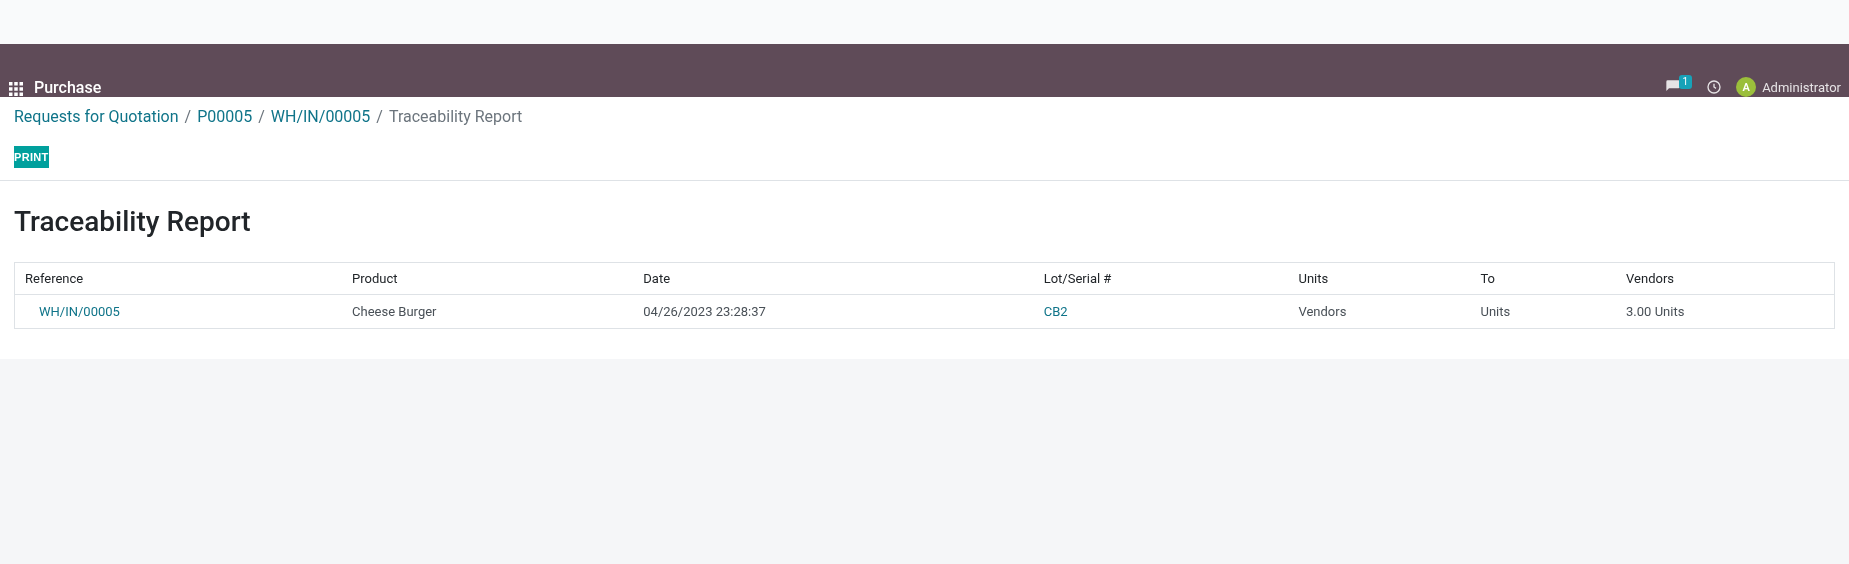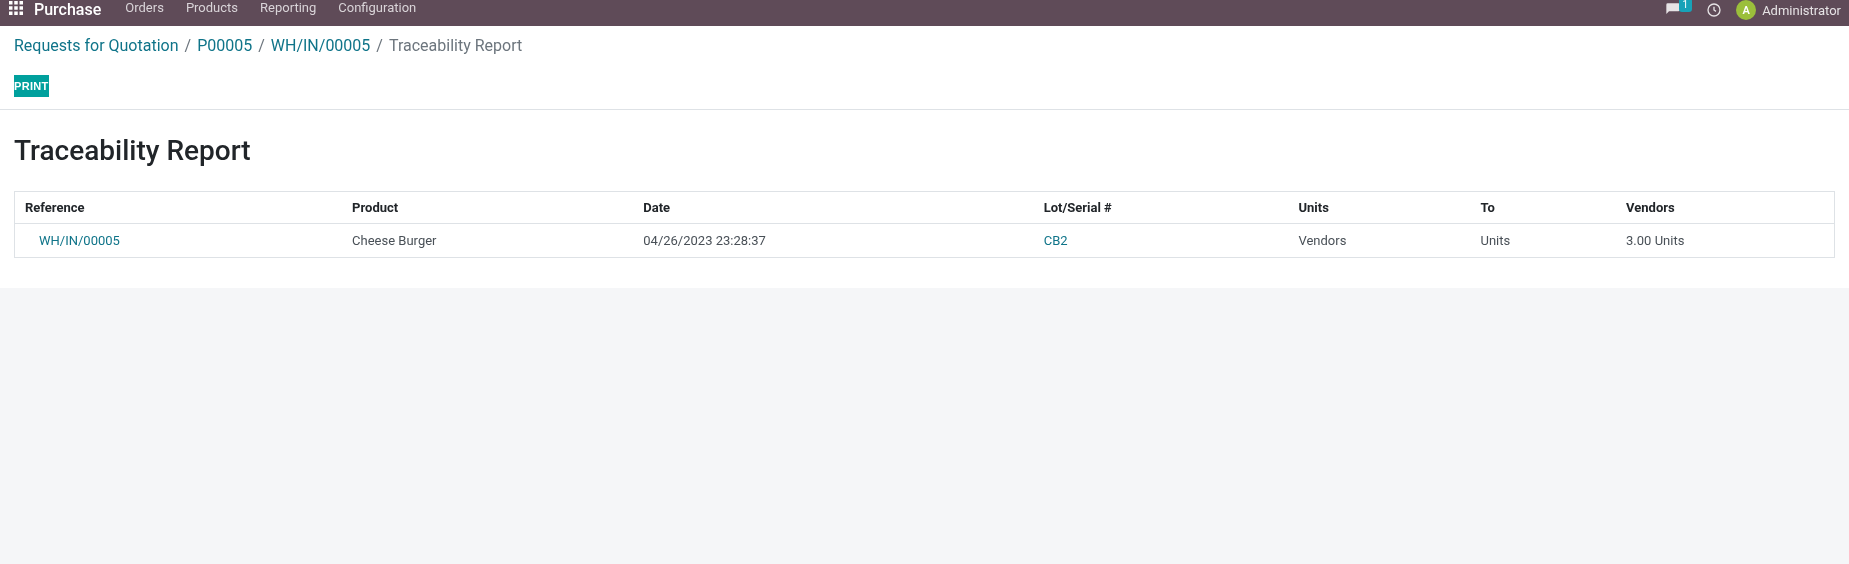--- a/index.html
+++ b/index.html
@@ -6,25 +6,26 @@
   body {
     font-family: -apple-system, BlinkMacSystemFont, "Segoe UI", Roboto, "Helvetica Neue", Arial, sans-serif;
     font-size: 13px;
     color: #374151;
     background: #f9fafb;
     width: 1849px;
   }
   
   .navbar {
     background: #5f4b58;
-    height: 26px;
+    height: 53px;
     display: flex;
-    align-items: flex-start;
+    align-items: flex-end;
     padding: 0 8px;
     color: #e5e5ea;
+    margin-top: 44px;
   }
   .apps-icon {
     width: 16px; height: 16px;
     display: inline-block;
     margin-right: 10px;
   }
   .apps-icon svg { display:block; }
   .brand {
     font-size: 16px;
     font-weight: 500;
@@ -99,21 +100,21 @@
     color:#212529;
     margin-bottom: 24px;
   }
   table.report {
     width: 100%;
     border-collapse: collapse;
     border: 1px solid #dee2e6;
   }
   table.report thead th {
     text-align: left;
-    font-weight: 700;
+    font-weight: 400;
     color:#212529;
     font-size: 13px;
     padding: 8px 10px;
     border-bottom: 1px solid #dee2e6;
     background:#ffffff;
   }
   table.report tbody td {
     padding: 9px 10px;
     font-size: 13px;
     color:#495057;
@@ -135,26 +136,20 @@
         <rect x="11.5" y="1" width="3.5" height="3.5"></rect>
       <rect x="1" y="6.25" width="3.5" height="3.5"></rect>
         <rect x="6.25" y="6.25" width="3.5" height="3.5"></rect>
         <rect x="11.5" y="6.25" width="3.5" height="3.5"></rect>
       <rect x="1" y="11.5" width="3.5" height="3.5"></rect>
         <rect x="6.25" y="11.5" width="3.5" height="3.5"></rect>
         <rect x="11.5" y="11.5" width="3.5" height="3.5"></rect>
     </svg>
   </span>
   <span class="brand">Purchase</span>
-  <div class="nav-menu">
-    <span class="nav-item">Orders</span>
-    <span class="nav-item">Products</span>
-    <span class="nav-item">Reporting</span>
-    <span class="nav-item">Configuration</span>
-  </div>
   <div class="nav-spacer"></div>
   <div class="nav-right">
     <span class="chat-wrap">
       <svg viewBox="0 0 24 24" width="16" height="16" fill="#e6e3e5">
           <path d="M20 2H4a2 2 0 0 0-2 2v14l4-4h14a2 2 0 0 0 2-2V4a2 2 0 0 0-2-2z"></path>
         </svg>
       <span class="chat-badge">1</span>
     </span>
     <span class="clock-icon">
       <svg viewBox="0 0 24 24" width="16" height="16" fill="none" stroke="#e6e3e5" stroke-width="2">

